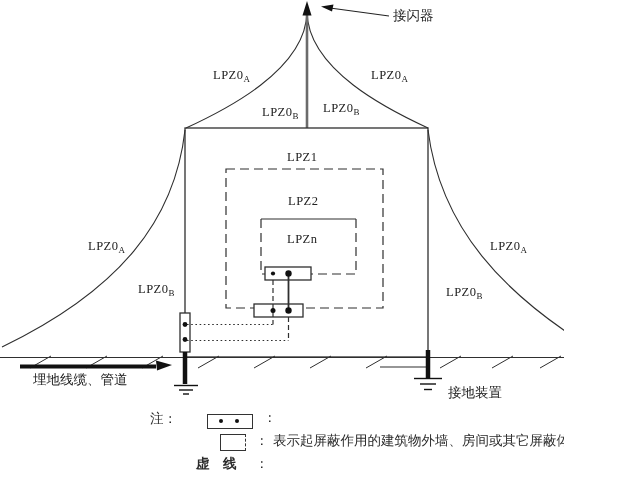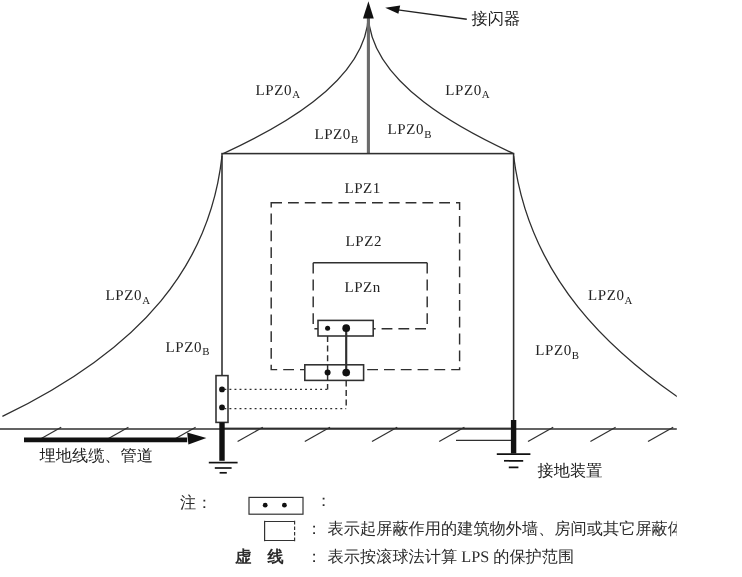--- a/index.html
+++ b/index.html
@@ -148,15 +148,14 @@
     <span class="dot d2"></span>
   </div>
   <div class="note-piece" style="left:263px;top:409px;">：</div>
 
   <div class="shield-symbol"></div>
   <div class="note-piece" style="left:255px;top:432px;">：</div>
   <div class="note-piece" style="left:273px;top:432px;">表示起屏蔽作用的建筑物外墙、房间或其它屏蔽体</div>
 
   <div class="note-piece" style="left:196px;top:455px;font-weight:bold;">虚　线</div>
   <div class="note-piece" style="left:255px;top:455px;">：</div>
-  <div class="note-piece" style="left:273px;top:455px;">表示按滚球法计算 LPS 的保护范围</div>
 
 </div>
 
 </body></html>

